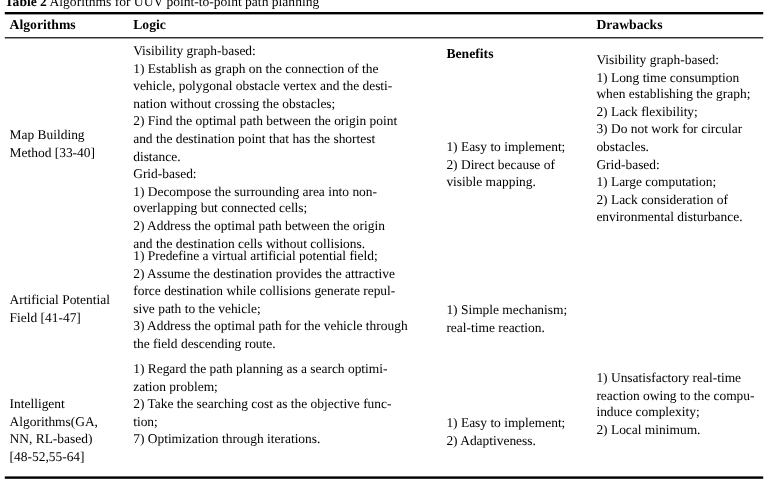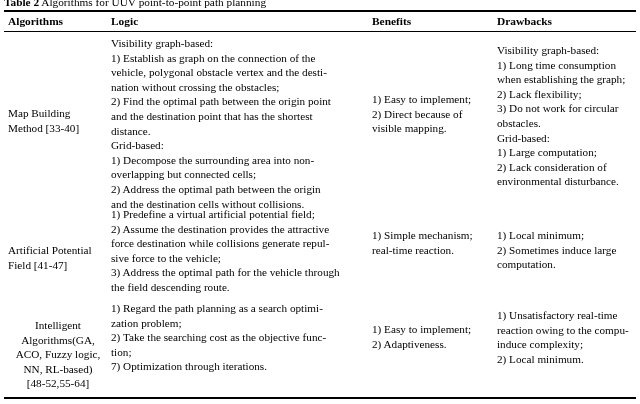--- a/index.html
+++ b/index.html
@@ -70,35 +70,35 @@
 
   .hdr {
     font-weight: bold;
     font-size: 11.4px;
     top: 14px;
   }
 
   
   .col-alg  { left: 8px;   width: 100px; }
   .col-log  { left: 111px; width: 256px; }
-  .col-ben  { left: 372px; width: 122px; }
+  .col-ben  { left: 372px; width: 122px; margin-top: 24px; }
   .col-dra  { left: 497px; width: 141px; }
 
   
   .r1-alg { top: 106px; }
   .r1-log { top: 36px;  }
   .r1-ben { top: 92px;  }
   .r1-dra { top: 43px;  }
 
   .r2-alg { top: 243px; }
   .r2-log { top: 207px; }
   .r2-ben { top: 228px; }
   .r2-dra { top: 228px; }
 
-  .r3-alg { top: 318px; text-align: center; }
+  .r3-alg { top: 330px; }
   .r3-log { top: 301px; }
   .r3-ben { top: 322px; }
   .r3-dra { top: 308px; }
 
   .line {
     display: block;
     white-space: pre-wrap;
   }
   
 </style>
@@ -160,38 +160,32 @@
       </div>
 
     <div class="cell col-alg r2-alg">
         <span class="line">Artificial Potential</span>
         <span class="line">Field [41-47]</span>
       </div>
     <div class="cell col-log r2-log">
         <span class="line">1) Predefine a virtual artificial potential field;</span>
         <span class="line">2) Assume the destination provides the attractive</span>
         <span class="line">force destination while collisions generate repul-</span>
-        <span class="line">sive force to the vehicle;</span>
+        <span class="line">sive path to the vehicle;</span>
         <span class="line">3) Address the optimal path for the vehicle through</span>
         <span class="line">the field descending route.</span>
       </div>
     <div class="cell col-ben r2-ben">
         <span class="line">1) Simple mechanism;</span>
         <span class="line">real-time reaction.</span>
       </div>
-    <div class="cell col-dra r2-dra">
-        <span class="line">1) Local minimum;</span>
-        <span class="line">2) Sometimes induce large</span>
-        <span class="line">computation.</span>
-      </div>
 
     <div class="cell col-alg r3-alg">
         <span class="line">Intelligent</span>
         <span class="line">Algorithms(GA,</span>
-        <span class="line">ACO, Fuzzy logic,</span>
         <span class="line">NN, RL-based)</span>
         <span class="line">[48-52,55-64]</span>
       </div>
     <div class="cell col-log r3-log">
         <span class="line">1) Regard the path planning as a search optimi-</span>
         <span class="line">zation problem;</span>
         <span class="line">2) Take the searching cost as the objective func-</span>
         <span class="line">tion;</span>
         <span class="line">7) Optimization through iterations.</span>
       </div>

